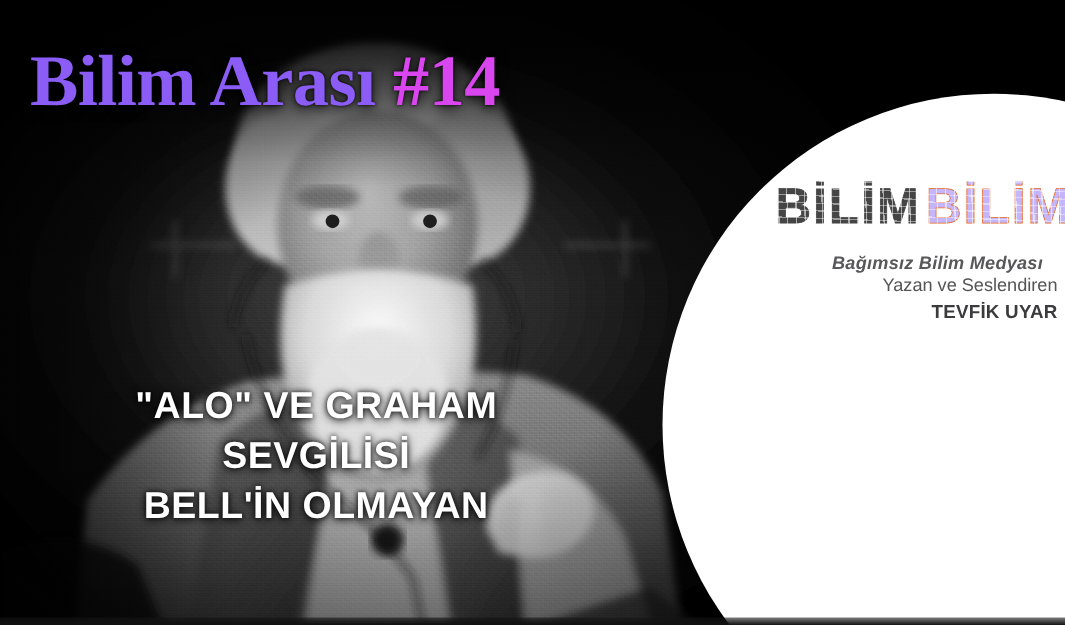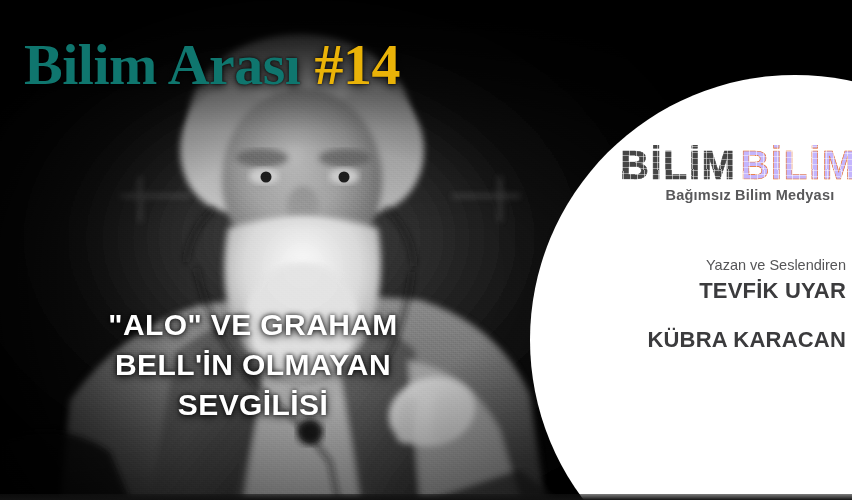--- a/index.html
+++ b/index.html
@@ -50,22 +50,22 @@
     position:absolute;
     left:24px; top:36px;
     font-family:"Liberation Serif", serif;
     font-weight:bold;
     font-size:58px;
     line-height:1;
     letter-spacing:-0.5px;
     white-space:nowrap;
     text-shadow:0 2px 10px rgba(0,0,0,.85), 0 0 3px rgba(0,0,0,.9);
   }
-  #headline .w{ color:#0f766e; }
-  #headline .num{ color:#eab308; }
+  #headline .w{ color:#8b5cf6; }
+  #headline .num{ color:#d946ef; }
 
   
   #episode-title{
     position:absolute;
     left:20px; top:305px;
     width:466px;
     text-align:center;
     color:#ffffff;
     font-family:"Liberation Sans", sans-serif;
     font-weight:bold;
@@ -118,40 +118,41 @@
       repeating-linear-gradient(88deg, #000 0 3px, rgba(0,0,0,.45) 3px 4px, #000 4px 7px),
       repeating-linear-gradient(2deg, #000 0 5px, rgba(0,0,0,.55) 5px 6px);
     -webkit-mask-composite:source-in;
     mask-image:
       repeating-linear-gradient(88deg, #000 0 3px, rgba(0,0,0,.45) 3px 4px, #000 4px 7px),
       repeating-linear-gradient(2deg, #000 0 5px, rgba(0,0,0,.55) 5px 6px);
     mask-composite:intersect;
   }
   #logo-tagline{
     font-family:"Liberation Sans", sans-serif;
+    font-style:italic;
     font-weight:bold;
     font-size:14.5px;
     letter-spacing:.2px;
     color:#58585a;
-    margin-top:2px;
+    margin-top:18px;
     padding-left:34px;
     white-space:nowrap;
   }
 
   
-  #credits{ margin-top:52px; }
+  #credits{ }
   .credit-block{ margin-bottom:22px; }
   .credit-role{
     font-size:14.5px;
     color:#555557;
     font-weight:normal;
     line-height:1.5;
   }
   .credit-name{
-    font-size:22px;
+    font-size:15px;
     color:#3b3b3d;
     font-weight:bold;
     letter-spacing:.2px;
     line-height:1.25;
   }
   #website{
     margin-top:14px;
     font-size:15px;
     color:#4a4a4c;
     letter-spacing:.1px;
@@ -286,22 +287,22 @@
   <div id="grain"></div>
   <div id="vignette"></div>
 
   <div id="headline">
     <span class="w">Bilim Arası</span>
     <span class="num">#14</span>
   </div>
 
   <div id="episode-title">
     <div>"ALO" VE GRAHAM</div>
+    <div>SEVGİLİSİ</div>
     <div>BELL'İN OLMAYAN</div>
-    <div>SEVGİLİSİ</div>
   </div>
 
   <div id="panel"></div>
 
   <div id="panel-content">
 
     <div id="logo">
       <div id="logo-row">
         <span id="logo-acik" class="grunge">BİLİM</span><span id="logo-bilim" class="grunge">BİLİM</span>
       </div>
@@ -309,20 +310,19 @@
     </div>
 
     <div id="credits">
 
       <div class="credit-block">
         <div class="credit-role">Yazan ve Seslendiren</div>
         <div class="credit-name">TEVFİK UYAR</div>
       </div>
 
       <div class="credit-block">
-        <div class="credit-name">KÜBRA KARACAN</div>
       </div>
 
     </div>
   </div>
 
   <div id="bottom-strip"></div>
 </div>
 
 </body></html>

